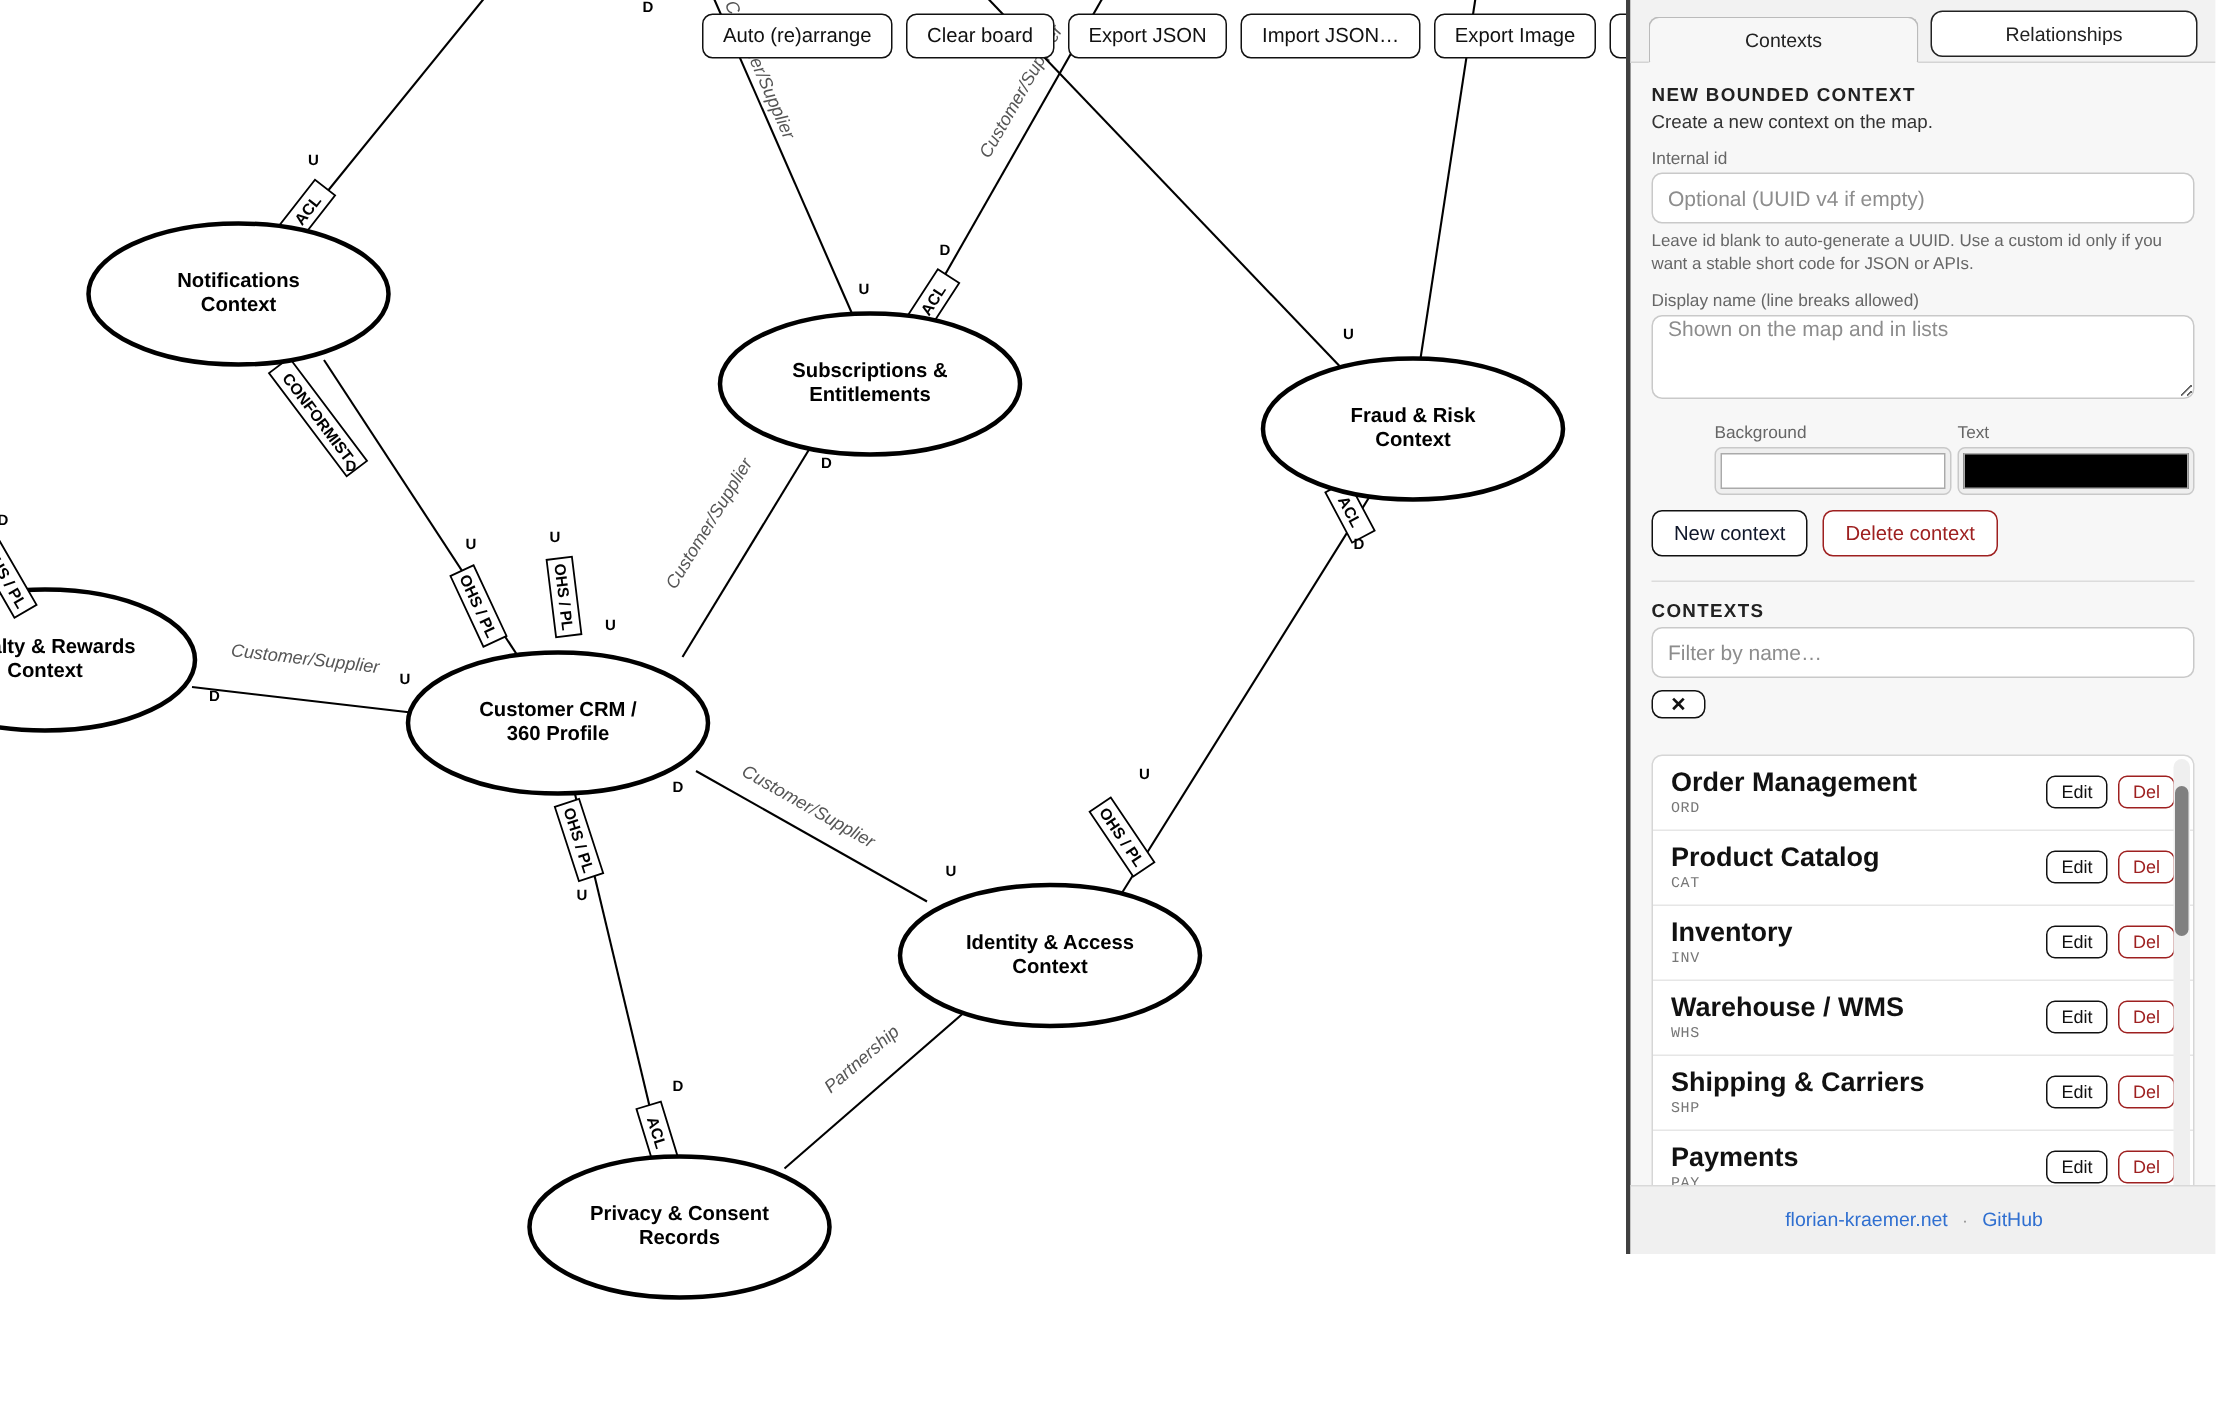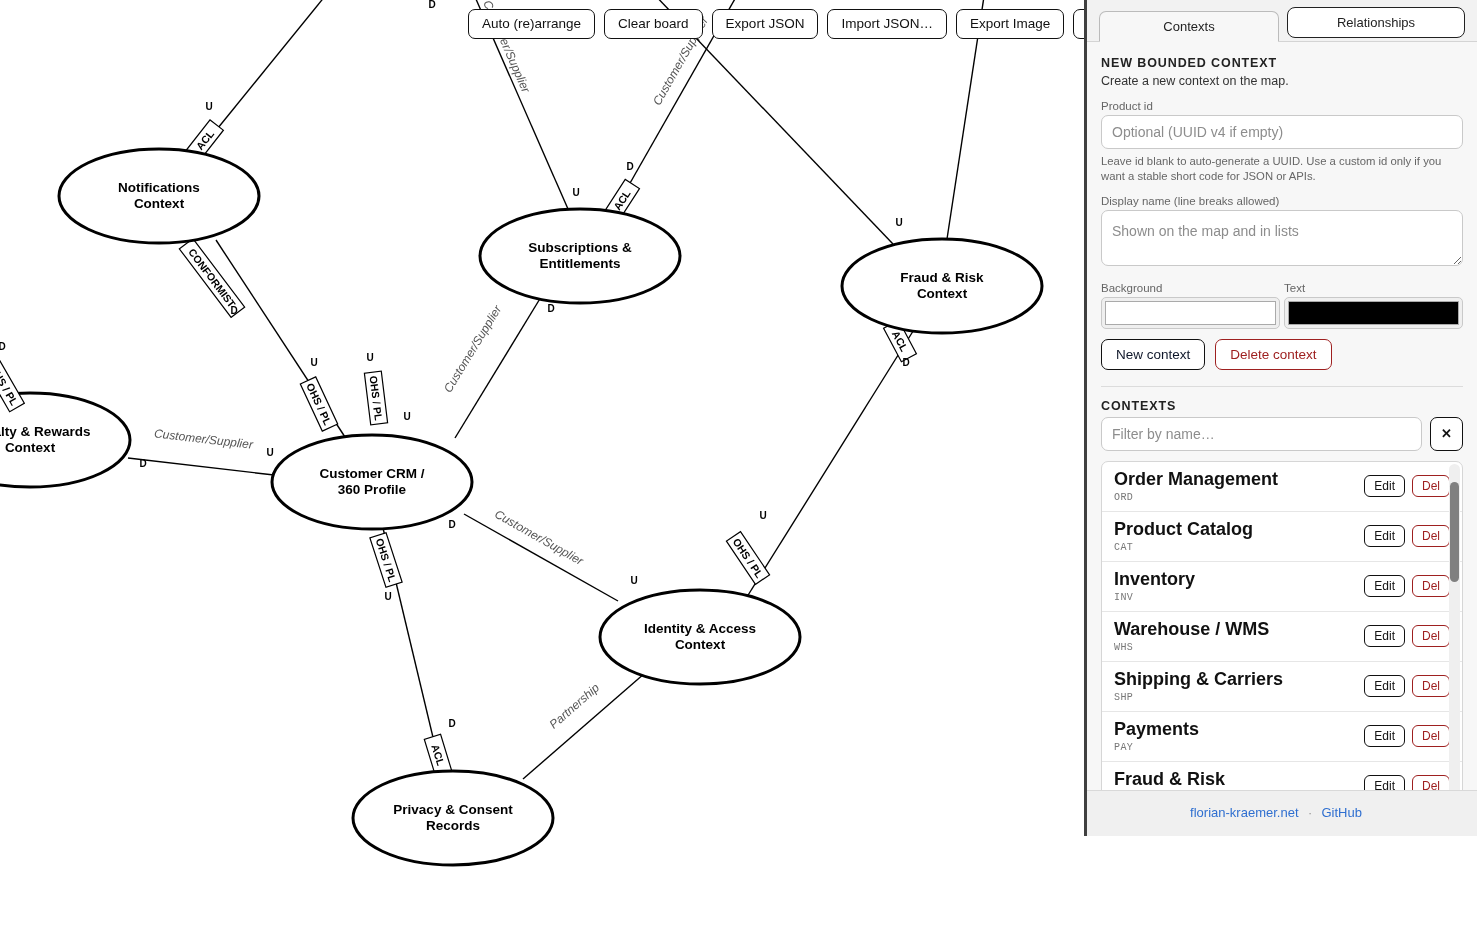--- a/index.html
+++ b/index.html
@@ -135,30 +135,30 @@
   .hint {
     font-size: 11.3px; color: #666666;
     line-height: 1.32;
     margin: 5px 0 11px 0;
   }
   .textarea-input {
     width: 100%; height: 56px;
     border: 1px solid #c9c9c9;
     border-radius: 7px;
     background: #ffffff;
-    padding: 12px 10px;
+    padding: 0 10px;
     font-size: 14px;
     font-family: "Liberation Sans", sans-serif;
     color: #0c4a6e;
     resize: vertical;
     outline: none;
   }
   .textarea-input::placeholder { color: #8d8d8d; }
 
-  .color-row { display: flex; gap: 4px; margin-top: 12px; }
+  .color-row { display: flex; gap: 4px; margin-top: 12px; margin-left: 42px; }
   .color-col { flex: 1 1 0; }
   .swatch {
     width: 100%; height: 32px;
     border: 1px solid #c9c9c9;
     border-radius: 5px;
     background: #efefef;
     padding: 3px;
     cursor: pointer;
   }
   .swatch-inner { width: 100%; height: 100%; border: 1px solid #aaaaaa; }
@@ -183,21 +183,21 @@
     padding: 7px 14px;
     font-size: 13.5px;
     font-family: "Liberation Sans", sans-serif;
     cursor: pointer;
     color: #0f172a;
   }
   .sec-btn.danger { border-color: #9e2020; color: #9e2020; }
 
   .divider { height: 1px; background: #dcdcdc; margin: 16px 0 12px 0; }
 
-  .filter-row { display: flex; gap: 8px; margin-bottom: 10px; }
+  .filter-row { display: flex; gap: 8px; margin-bottom: 24px; flex-direction: column; }
   .filter-input { flex: 1 1 auto; }
   .clear-btn {
     width: 36px;
     background: #ffffff;
     border: 1px solid #111111;
     border-radius: 7px;
     font-size: 13px; font-weight: bold;
     cursor: pointer;
     color: #111111;
     font-family: "Liberation Sans", sans-serif;
@@ -411,21 +411,21 @@
       <div class="tab inactive">
         <span>Relationships</span>
       </div>
     </div>
 
     <div id="panel-body">
 
       <div class="section-title">NEW BOUNDED CONTEXT</div>
       <div class="section-sub">Create a new context on the map.</div>
 
-      <div class="field-label">Product id</div>
+      <div class="field-label">Internal id</div>
       <input class="text-input" type="text" placeholder="Optional (UUID v4 if empty)" style="">
       <div class="hint">Leave id blank to auto-generate a UUID. Use a custom id only if you want a stable short code for JSON or APIs.</div>
 
       <div class="field-label">Display name (line breaks allowed)</div>
       <textarea class="textarea-input" placeholder="Shown on the map and in lists" style=""></textarea>
 
       <div class="color-row">
         <div class="color-col">
           <div class="field-label">Background</div>
           <div class="swatch">

